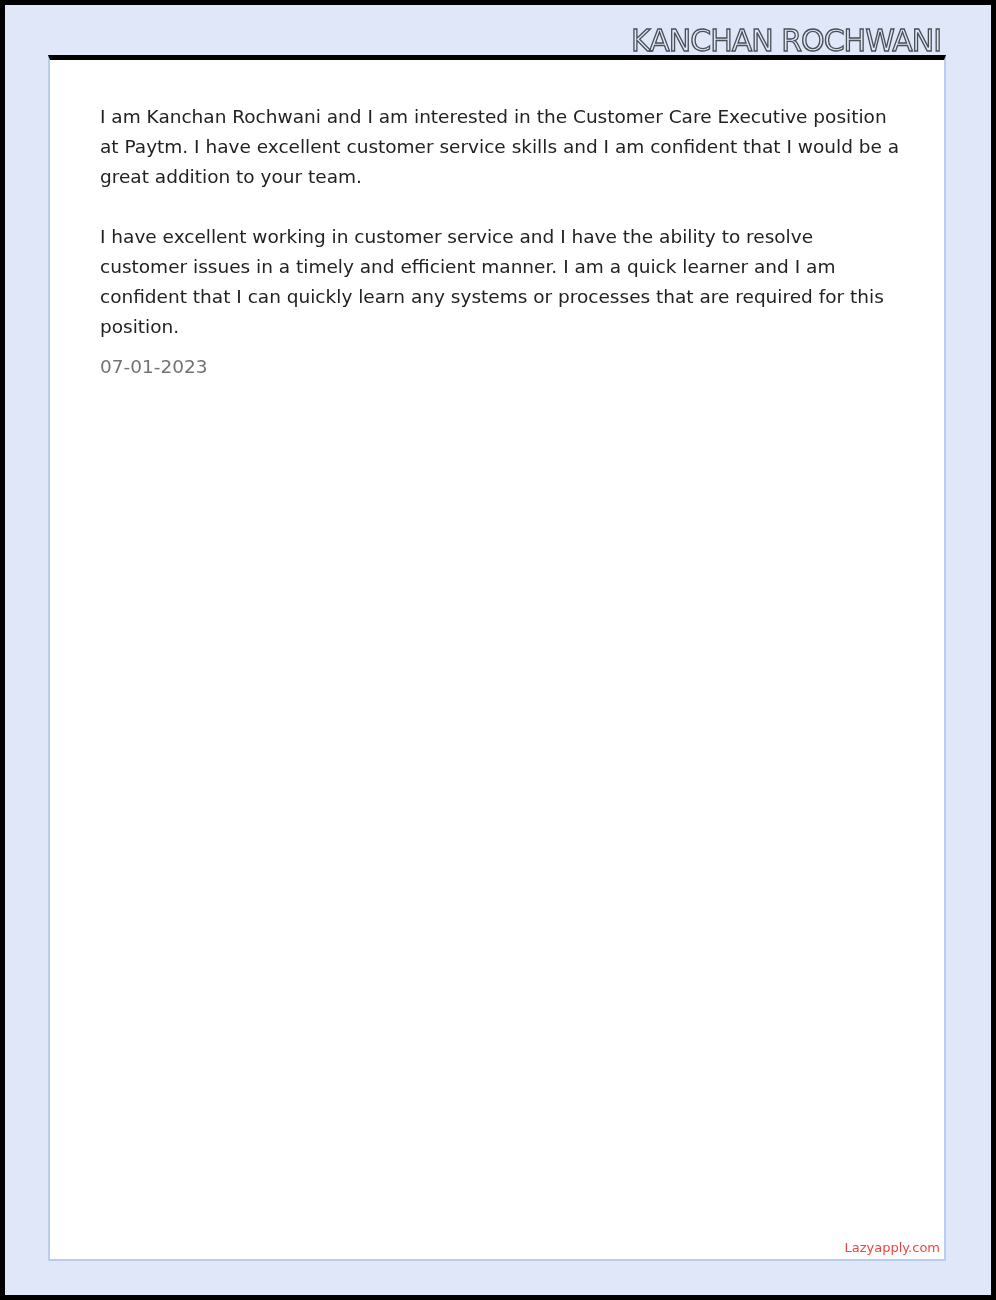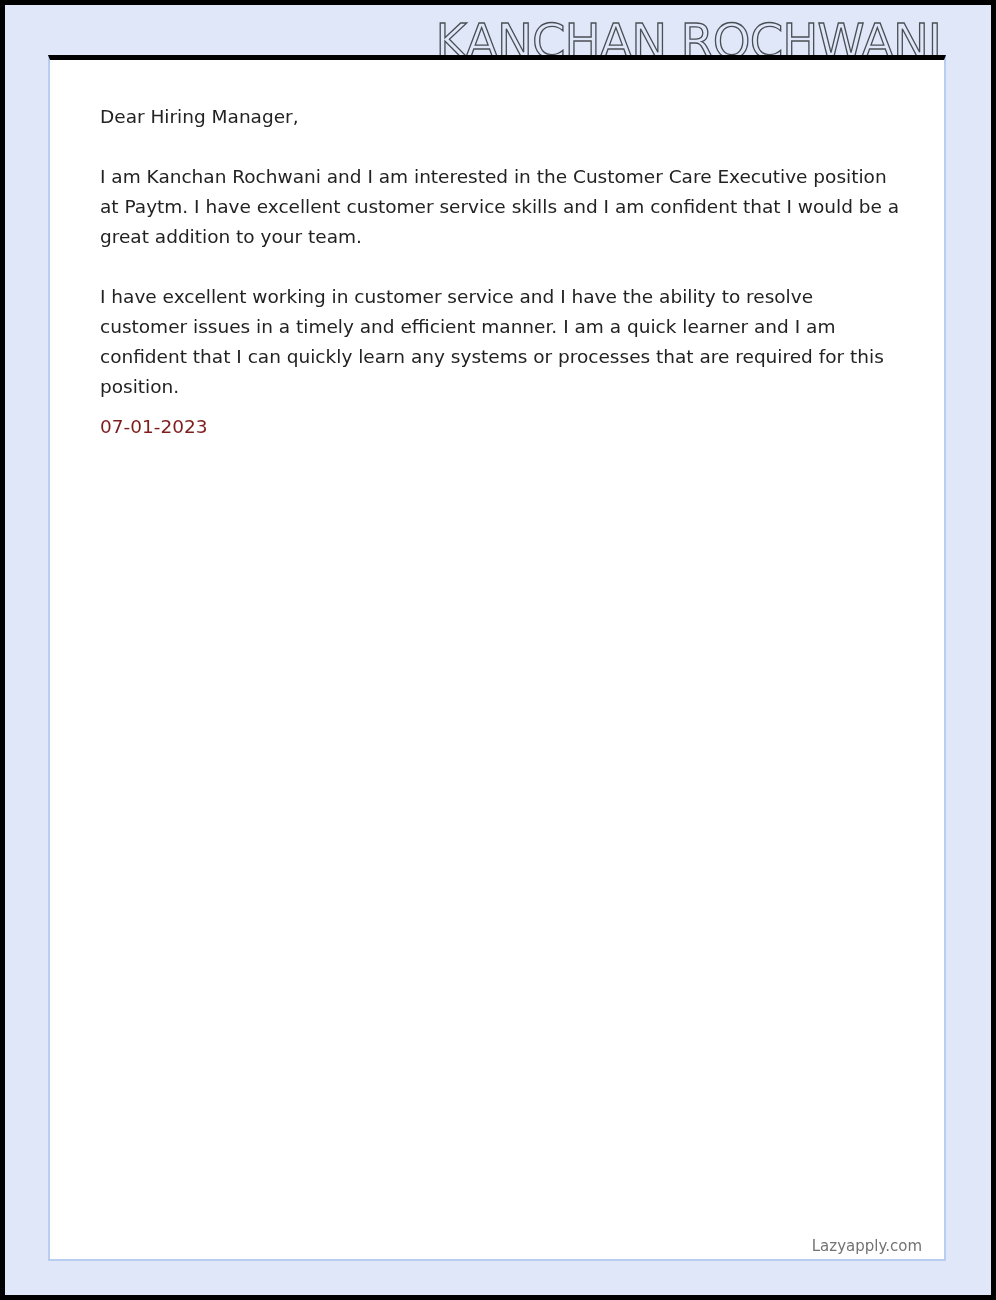--- a/index.html
+++ b/index.html
@@ -1,33 +1,32 @@
 <!DOCTYPE html>
 <html><head>
 <meta charset="utf-8">
 <style>
   html, body { margin:0; padding:0; }
   body { width:996px; height:1300px; overflow:hidden; background:#000; font-family:"DejaVu Sans", sans-serif; }
   .frame { position:absolute; left:5px; top:5px; width:986px; height:1290px; background:#dfe7f9; }
-  .name { position:absolute; right:50px; top:14px; font-size:48px; letter-spacing:-1px; color:#dfe7f9;
+  .name { position:absolute; right:50px; top:14px; font-size:30px; letter-spacing:-1px; color:#dfe7f9;
           -webkit-text-stroke:1.3px #4a4f55; font-family:"DejaVu Sans", sans-serif; line-height:44px; }
   .paper { position:absolute; left:43px; top:50px; width:898px; height:1206px; background:#fff;
            border-top:5px solid #000; border-left:2px solid #b8cdf0; border-right:2px solid #b8cdf0; border-bottom:2px solid #b8cdf0; box-sizing:border-box; }
   .content { position:absolute; left:50px; top:42px; width:800px; font-size:18.5px; line-height:30px; color:#222; }
   .content p { margin:0 0 30px 0; }
-  .date { color:#7f1d1d; margin-top:-20px; }
-  .footer { position:absolute; right:22px; bottom:4px; font-size:15px; color:#737373; }
+  .date { color:#737373; margin-top:-20px; }
+  .footer { position:absolute; right:4px; bottom:4px; font-size:13px; color:#ef4444; }
 </style>
 </head>
 <body>
 
 <div class="frame">
   <div class="name">KANCHAN ROCHWANI</div>
   <div class="paper">
     <div class="content">
-      <p>Dear Hiring Manager,</p>
       <p>I am Kanchan Rochwani and I am interested in the Customer Care Executive position at Paytm. I have excellent customer service skills and I am confident that I would be a great addition to your team.</p>
       <p>I have excellent working in customer service and I have the ability to resolve customer issues in a timely and efficient manner. I am a quick learner and I am confident that I can quickly learn any systems or processes that are required for this position.</p>
       <div class="date">07-01-2023</div>
     </div>
     <div class="footer">Lazyapply.com</div>
   </div>
 </div>
 
 </body></html>

